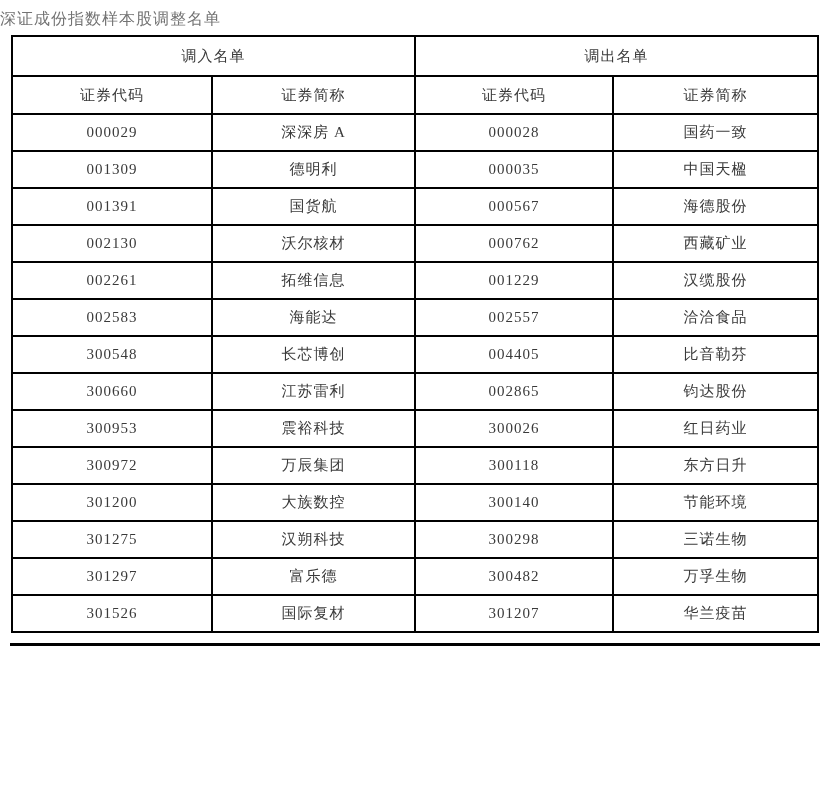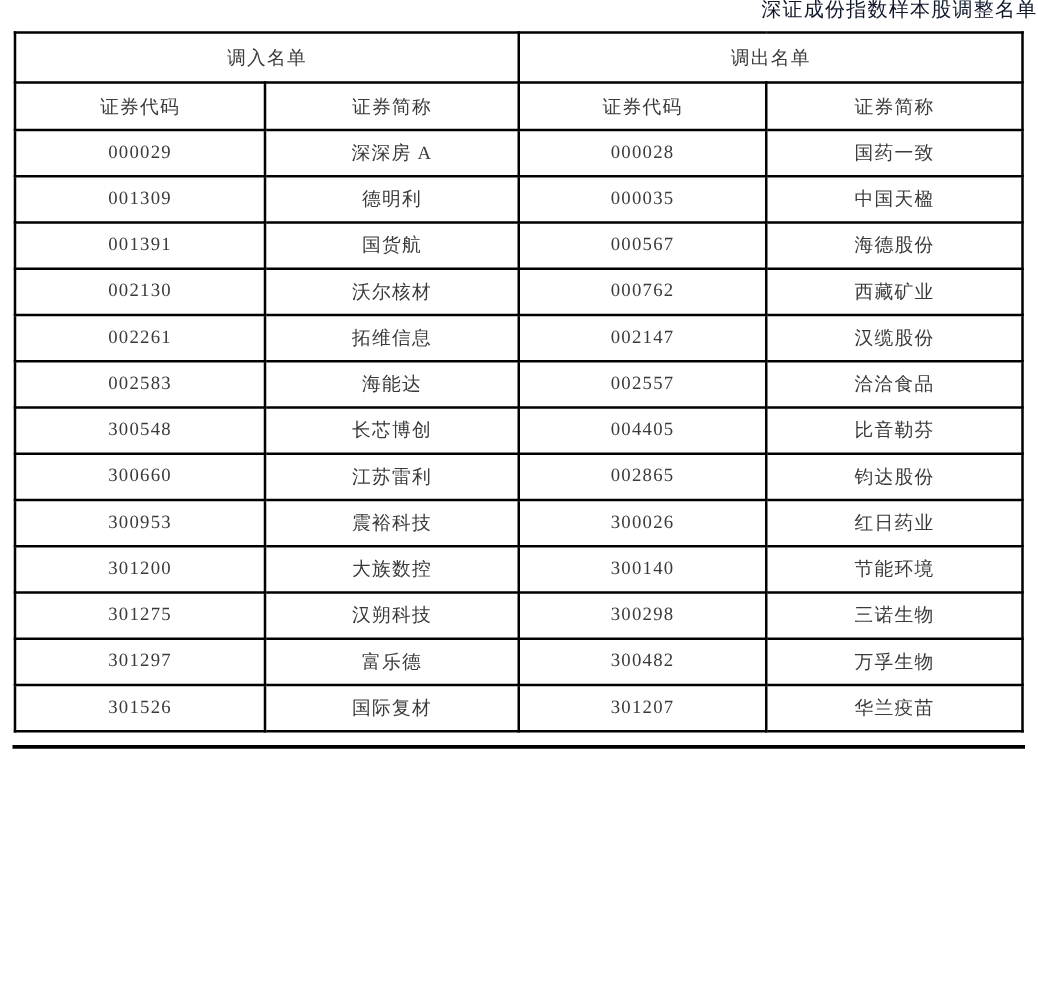--- a/index.html
+++ b/index.html
@@ -12,24 +12,25 @@
     color: #333333;
     overflow: hidden;
   }
   .page {
     width: 830px;
     height: 805px;
     position: relative;
     box-sizing: border-box;
   }
   .doc-title {
-    text-align: right;
+    text-align: left;
     font-size: 16px;
     letter-spacing: 1px;
-    color: #0f172a;
+    color: #737373;
+    padding-top: 10px;
     height: 25px;
     line-height: 18px;
   }
   table.adjust-table {
     border-collapse: collapse;
     table-layout: fixed;
     margin: 0 auto;
     width: 806px;
     background: #ffffff;
   }
@@ -114,21 +115,21 @@
         </tr>
         <tr>
           <td>002130</td>
           <td>沃尔核材</td>
           <td>000762</td>
           <td>西藏矿业</td>
         </tr>
         <tr>
           <td>002261</td>
           <td>拓维信息</td>
-          <td>002147</td>
+          <td>001229</td>
           <td>汉缆股份</td>
         </tr>
         <tr>
           <td>002583</td>
           <td>海能达</td>
           <td>002557</td>
           <td>洽洽食品</td>
         </tr>
         <tr>
           <td>300548</td>
@@ -140,20 +141,26 @@
           <td>300660</td>
           <td>江苏雷利</td>
           <td>002865</td>
           <td>钧达股份</td>
         </tr>
         <tr>
           <td>300953</td>
           <td>震裕科技</td>
           <td>300026</td>
           <td>红日药业</td>
+        </tr>
+        <tr>
+          <td>300972</td>
+          <td>万辰集团</td>
+          <td>300118</td>
+          <td>东方日升</td>
         </tr>
         <tr>
           <td>301200</td>
           <td>大族数控</td>
           <td>300140</td>
           <td>节能环境</td>
         </tr>
         <tr>
           <td>301275</td>
           <td>汉朔科技</td>

